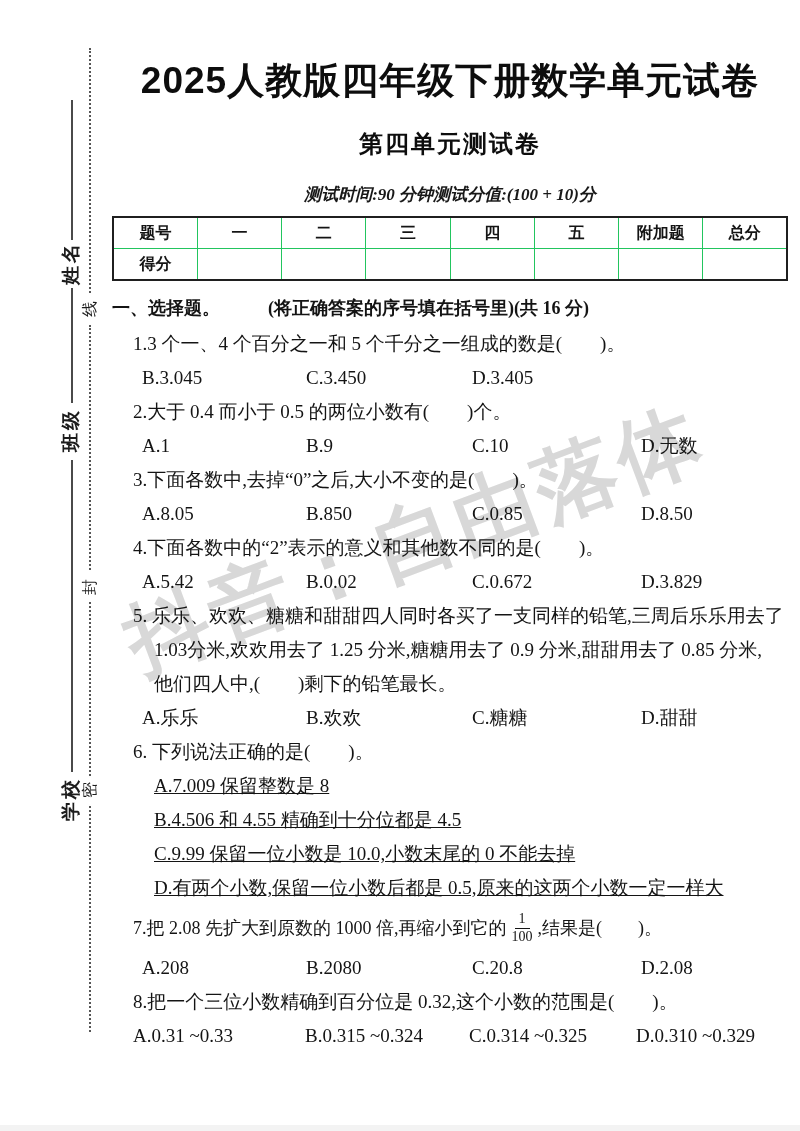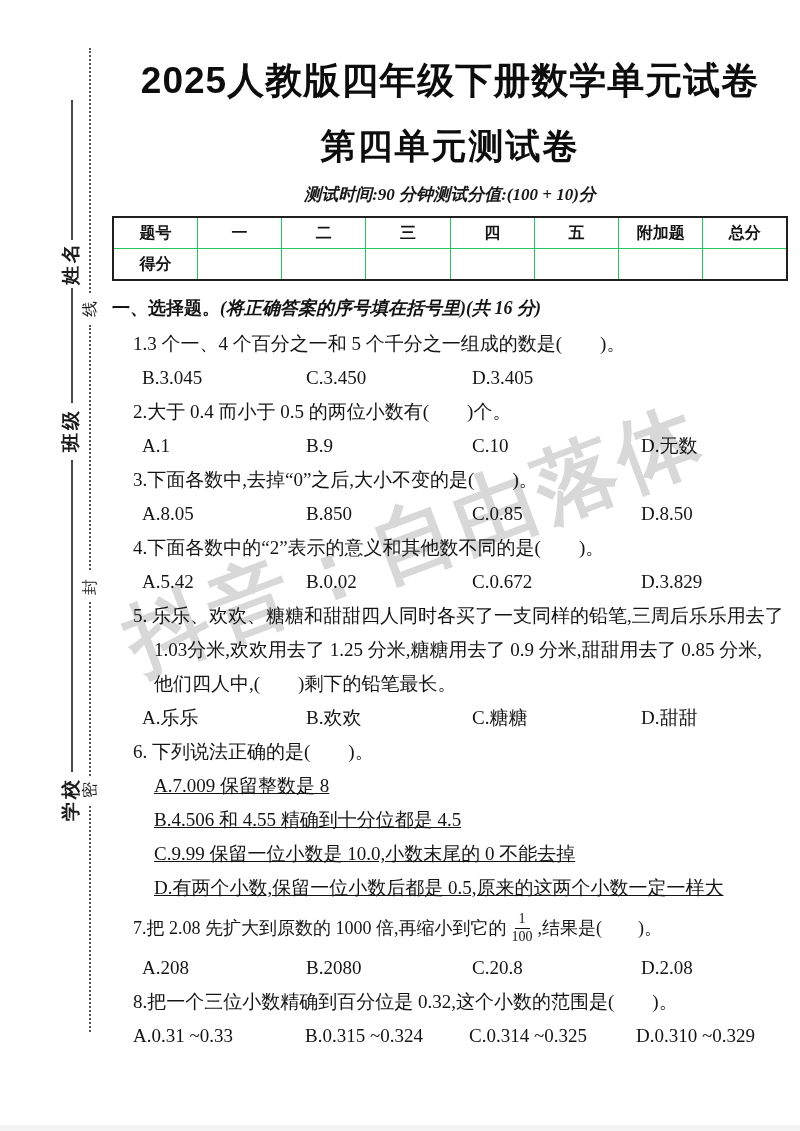--- a/index.html
+++ b/index.html
@@ -43,41 +43,41 @@
     transform:rotate(-20.5deg);transform-origin:0 50%;
     user-select:none;pointer-events:none;
   }
   
   .content{position:absolute;left:112px;top:0;width:676px;z-index:1;}
   .title1{
     margin-top:56px;font-size:37px;line-height:50px;font-weight:900;text-align:center;
     letter-spacing:1px;font-family:"Liberation Sans","DejaVu Sans",sans-serif;color:#0d0d0d;
   }
   .title2{
-    margin-top:16px;font-size:35px;line-height:48px;font-weight:900;text-align:center;
-    letter-spacing:2px;font-family:Liberation Sans, sans-serif;color:#0d0d0d;
+    margin-top:16px;font-size:24px;line-height:48px;font-weight:900;text-align:center;
+    letter-spacing:2px;font-family:Liberation Mono, monospace;color:#0d0d0d;
   }
   .info-row{
     margin-top:12px;height:26px;line-height:26px;display:flex;justify-content:center;
     font-style:italic;font-size:17px;font-weight:bold;color:#181818;
   }
   table.score-table{
     margin-top:8px;width:676px;border-collapse:collapse;table-layout:fixed;
     border:2px solid #1f1f1f;
   }
   table.score-table td{
     border:1px solid #22c55e;height:28px;text-align:center;vertical-align:middle;
     font-size:16px;font-weight:bold;
     font-family:"Liberation Sans","DejaVu Sans",sans-serif;color:#141414;
   }
   .section-heading{margin-top:14px;height:27px;line-height:27px;font-size:18px;white-space:nowrap;}
   .section-heading .bold-part{
     font-weight:900;font-family:"Liberation Sans","DejaVu Sans",sans-serif;
   }
-  .section-heading .note-part{font-style:italic;font-weight:bold;}
+  .section-heading .note-part{font-weight:bold;margin-left:48px;}
   .questions{margin-top:5px;}
   .q-line,.opt-row,.opt-stack{height:34px;line-height:34px;font-size:19px;white-space:nowrap;}
   .q-line.first{padding-left:21px;}
   .q-line.cont{padding-left:42px;}
   .opt-row{padding-left:30px;display:grid;grid-template-columns:164px 166px 169px auto;}
   .opt-row.tight{padding-left:21px;grid-template-columns:172px 164px 167px auto;}
   .opt-stack{padding-left:42px;text-decoration:underline;}
   .q7-line{height:46px;display:flex;align-items:center;padding-left:21px;font-size:18px;white-space:nowrap;}
   .frac{
     display:inline-flex;flex-direction:column;align-items:center;justify-content:center;

